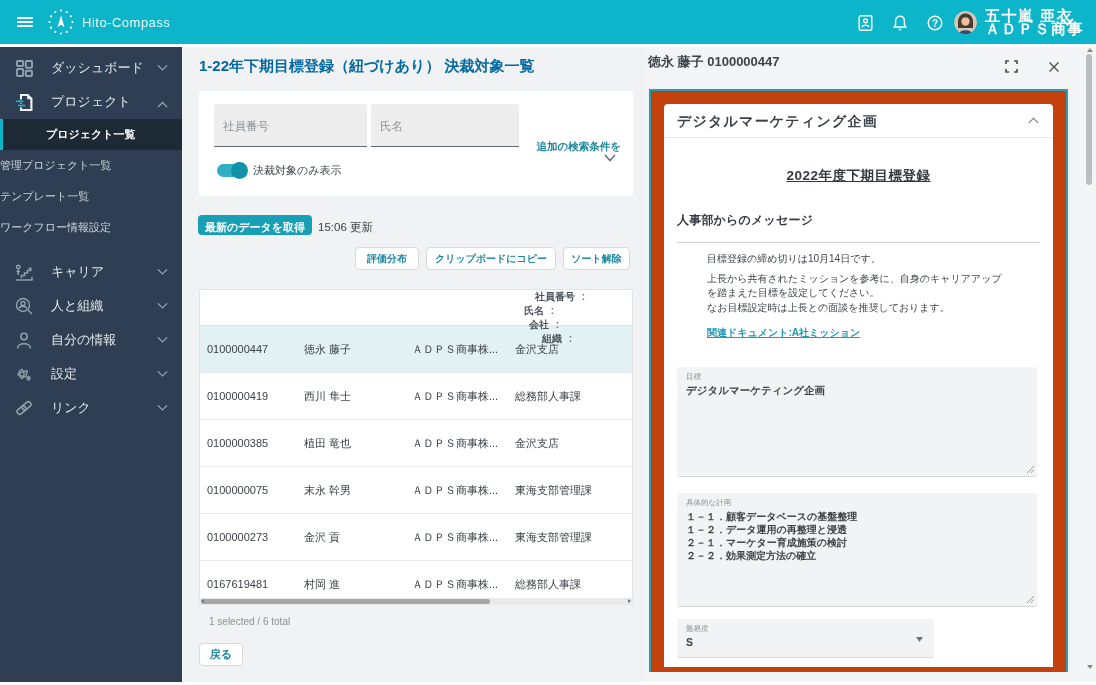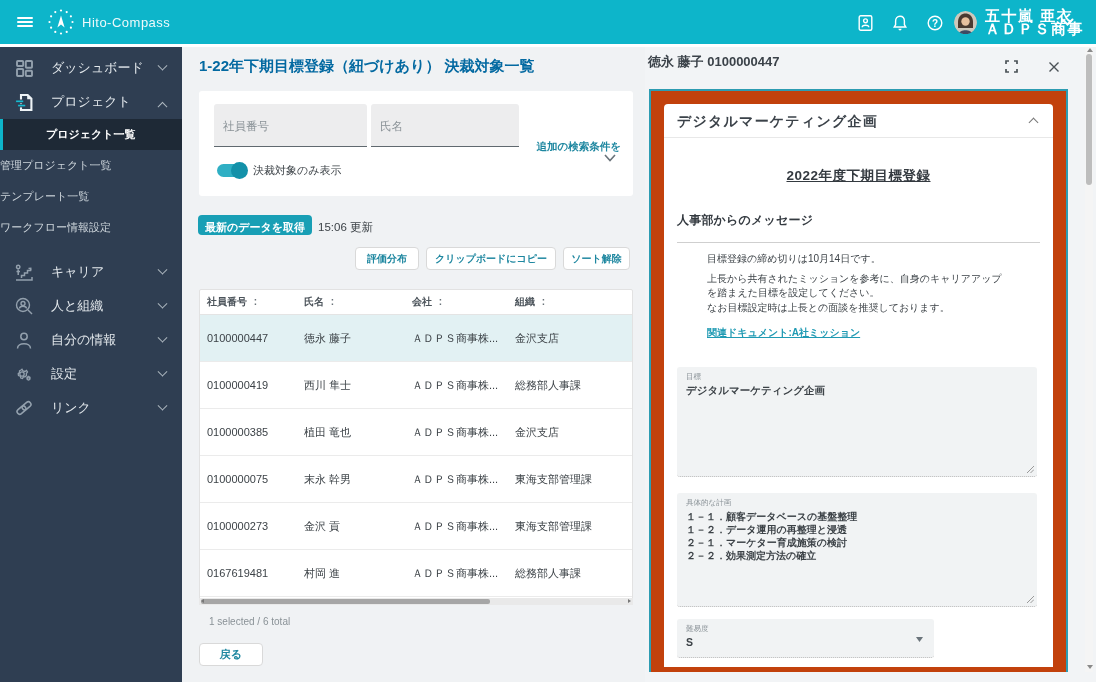--- a/index.html
+++ b/index.html
@@ -33,32 +33,32 @@
 .togglerow { position:absolute; left:18px; top:72px; display:flex; align-items:center; }
 .tgl { width:30px; height:13px; background:#2fafc4; border-radius:7px; position:relative; }
 .tgl .knob { position:absolute; right:-1px; top:-2px; width:17px; height:17px; border-radius:50%; background:#1391a9; }
 .tlabel { font-size:11px; color:#3c4247; margin-left:6px; }
 .getbtn { position:absolute; left:16px; top:171px; width:114px; height:20px; background:#189fb5; color:#fff; border-radius:4px; font-size:11px; font-weight:bold; text-align:center; line-height:24px; }
 .upd { position:absolute; left:136px; top:176px; font-size:11.5px; color:#3c4247; }
 .btnrow { position:absolute; right:15px; top:203px; display:flex; }
 .obtn { height:23px; border:1px solid #d9d9d9; background:#fff; border-radius:4px; color:#1e87a0; font-size:10px; font-weight:bold; line-height:21px; text-align:center; margin-left:7px; white-space:nowrap; overflow:hidden; }
 
 .tbl { position:absolute; left:17px; top:245px; width:434px; height:316px; background:#fff; border:1px solid #e2e2e2; border-radius:2px; overflow:hidden; }
-.thead { display:flex; height:25px; align-items:center; border-bottom:1px solid #e4e4e4; font-size:10px; font-weight:bold; color:#4c545b; }
+.thead { display:flex; height:36px; align-items:flex-end; border-bottom:1px solid #e4e4e4; font-size:10px; font-weight:bold; color:#4c545b;flex-direction:column; }
 .trow { display:flex; height:47px; align-items:center; border-bottom:1px solid #ebebeb; font-size:11px; color:#3c4247; }
 .trow.sel { background:#e2f1f3; }
 .c1 { width:104px; padding-left:7px; }
 .c2 { width:108px; }
 .c3 { width:103px; }
 .c4 { width:90px; }
 .sorti { color:#6a737a; font-size:10px; margin-left:4px; font-weight:bold; }
 .hscroll { position:absolute; left:17px; top:554px; width:434px; height:7px; background:#e9e9e9; }
 .hthumb { position:absolute; left:2px; top:1px; width:289px; height:5px; background:#a6a6a6; border-radius:2px; }
 .seltext { position:absolute; left:27px; top:572px; font-size:10px; color:#8a9297; }
-.backbtn { position:absolute; left:17px; top:599px; width:64px; height:23px; border:1px solid #d9d9d9; background:#fff; border-radius:4px; color:#1e87a0; font-size:11px; font-weight:bold; text-align:center; line-height:21px; }
+.backbtn { position:absolute; left:17px; top:599px; width:44px; height:23px; border:1px solid #d9d9d9; background:#fff; border-radius:4px; color:#1e87a0; font-size:11px; font-weight:bold; text-align:center; line-height:21px; }
 
 .aside { position:absolute; left:645px; top:44px; width:451px; height:638px; background:#f2f4f6; }
 .atitle { position:absolute; left:3px; top:9px; font-size:13px; font-weight:bold; color:#3b4249; }
 .aicons { position:absolute; right:78px; top:16px; color:#555; }
 .aclose { position:absolute; right:36px; top:17px; color:#555; font-size:15px; }
 .tealbox { position:absolute; left:4px; top:45px; width:419px; height:583px; border:2px solid #2d9cb2; border-bottom:none; background:#c2410c;text-decoration:underline; }
 .acard { position:absolute; left:13px; top:13px; width:389px; height:563px; background:#fff; border-radius:4px 4px 0 0; }
 .chead { height:34px; border-bottom:1px solid #e8e8e8; font-size:14px; font-weight:bold; color:#3b4249; line-height:34px; padding-left:13px; letter-spacing:1.2px; }
 .cchev { float:right; margin-right:16px; margin-top:15px; width:7px; height:7px; border-right:1.5px solid #777; border-bottom:1.5px solid #777; transform:rotate(-135deg); }
 .h2c { text-align:center; font-size:13.5px; font-weight:bold; color:#343a40; text-decoration:underline; margin-top:29px; letter-spacing:0.5px; }

